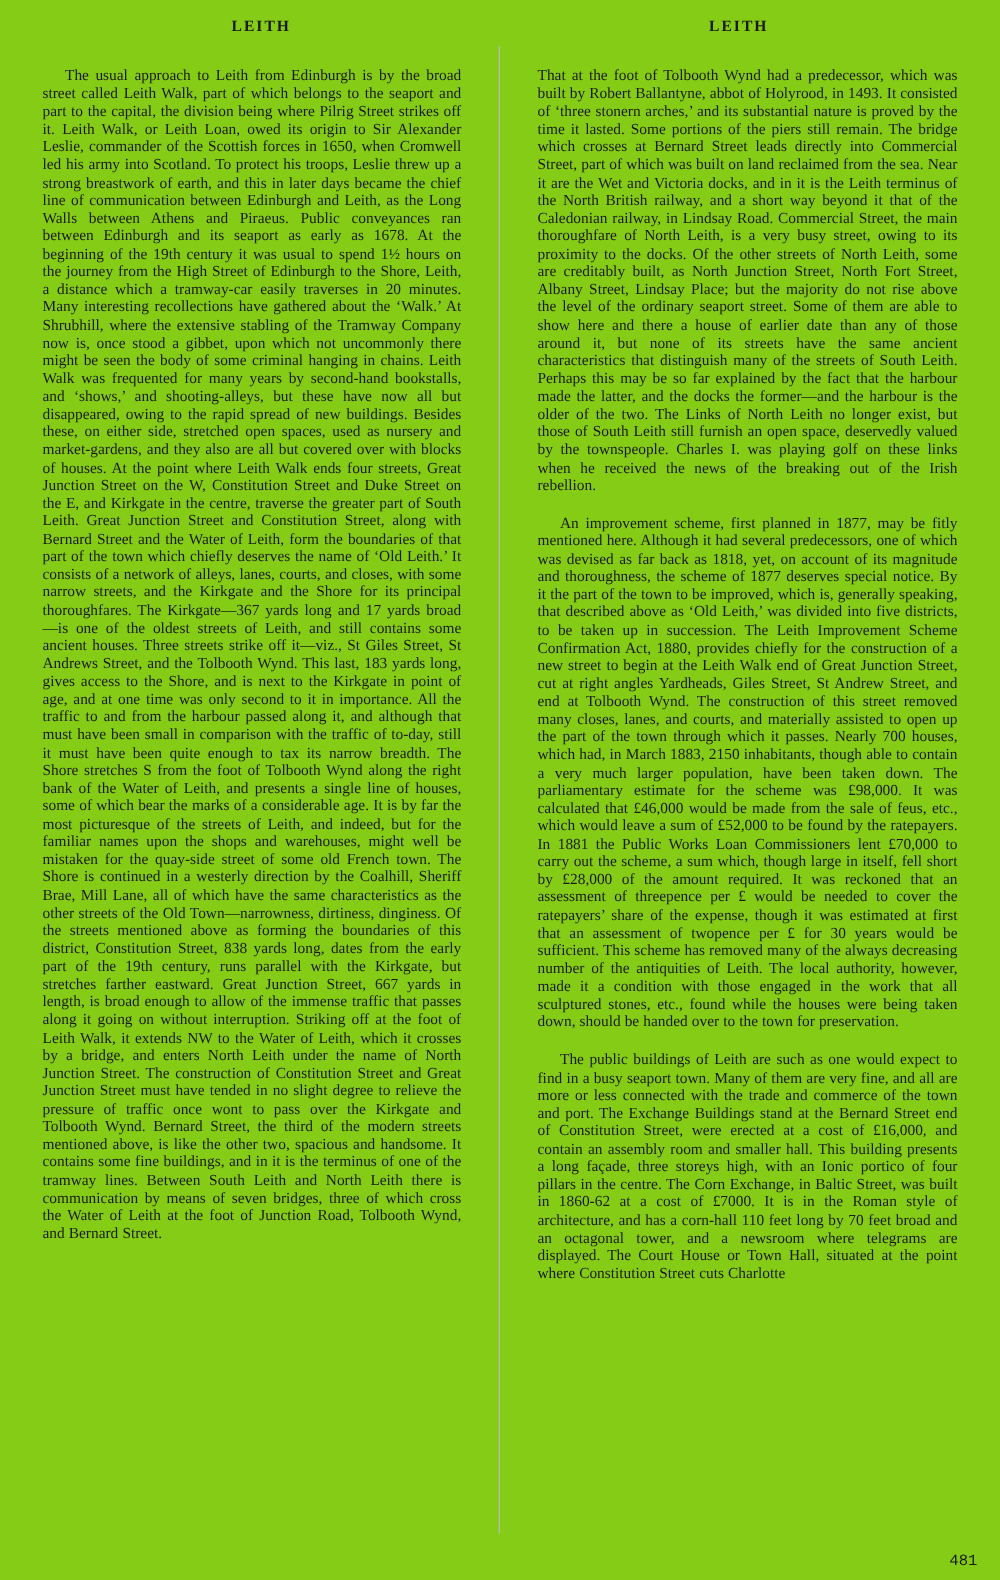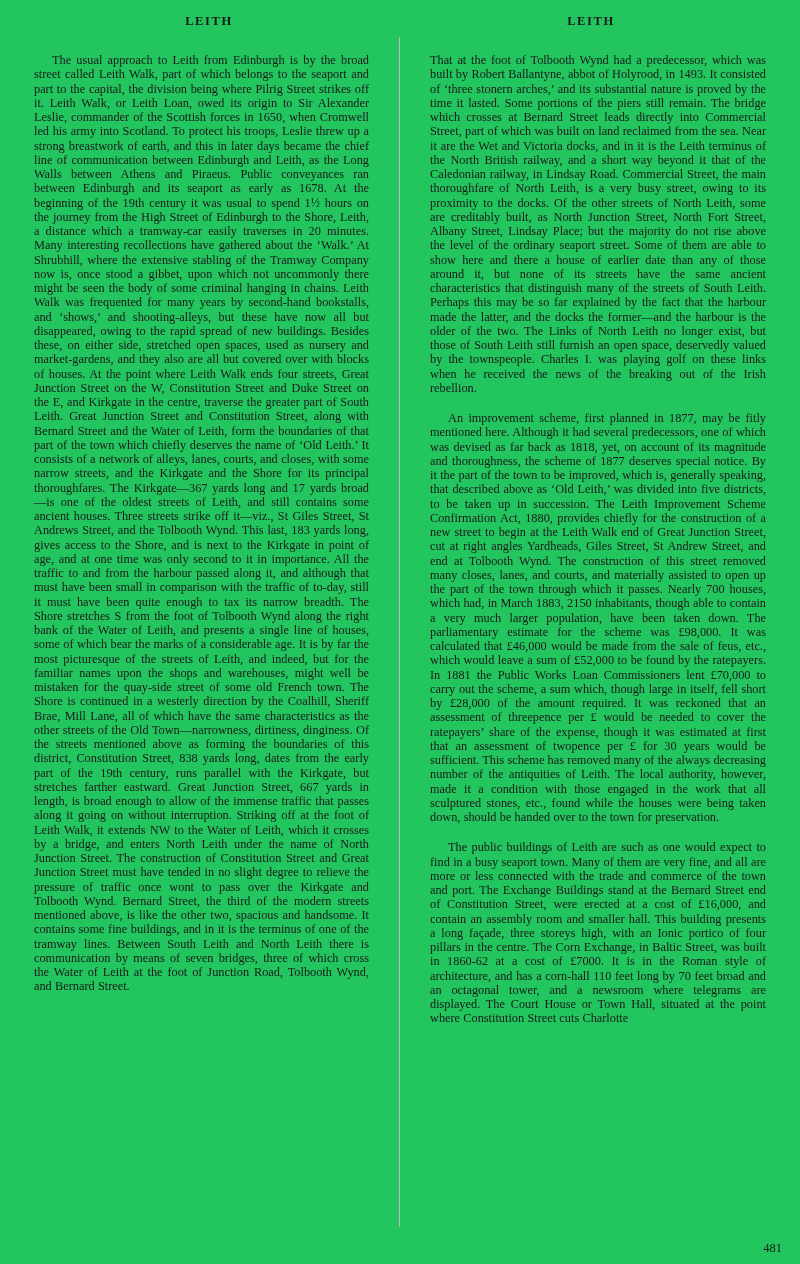--- a/index.html
+++ b/index.html
@@ -4,21 +4,21 @@
 <style>
   html, body {
     margin: 0;
     padding: 0;
     background: #ffffff;
   }
   .page {
     position: relative;
     width: 800px;
     height: 1264px;
-    background: #22c55e;
+    background: #84cc16;
     font-family: "Liberation Serif", serif;
     color: #1a1a1a;
     box-sizing: border-box;
     padding: 14px 18px 10px 18px;
     overflow: hidden;
   }
   .running-heads {
     display: flex;
     width: 100%;
     box-sizing: border-box;
@@ -64,21 +64,21 @@
     margin-top: 0;
   }
   .col p.indent {
     text-indent: 18px;
   }
   .folio {
     position: absolute;
     right: 18px;
     bottom: 8px;
     font-size: 12.5px;
-    font-family: Liberation Serif, serif;
+    font-family: Liberation Mono, monospace;
   }
 </style>
 </head>
 <body>
 
 <div class="page">
 
   <div class="running-heads">
     <div class="rh">LEITH</div>
     <div class="rh">LEITH</div>

